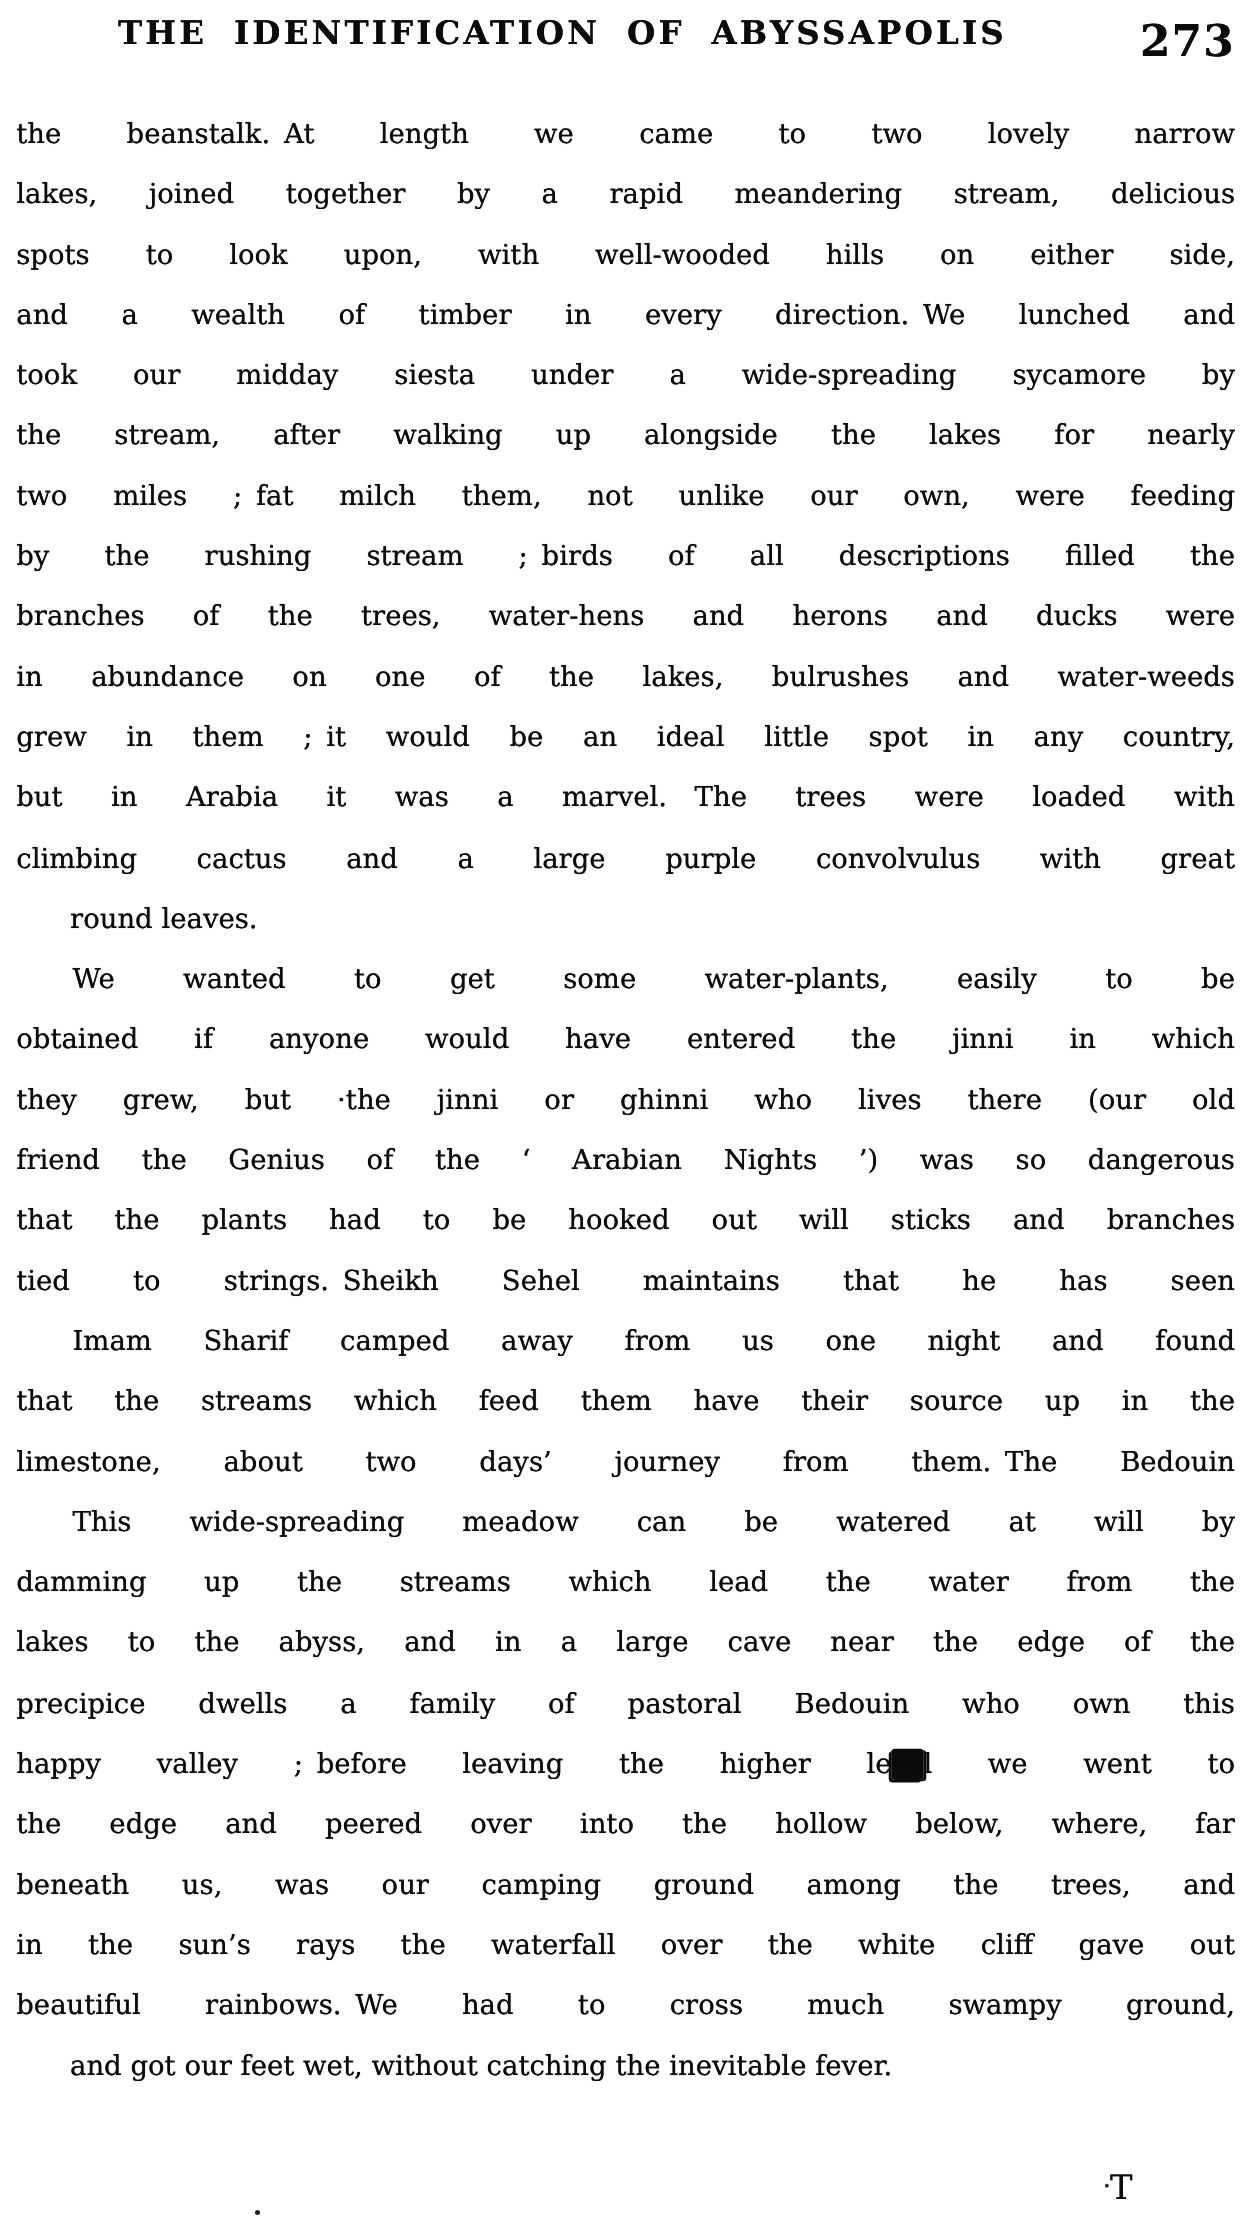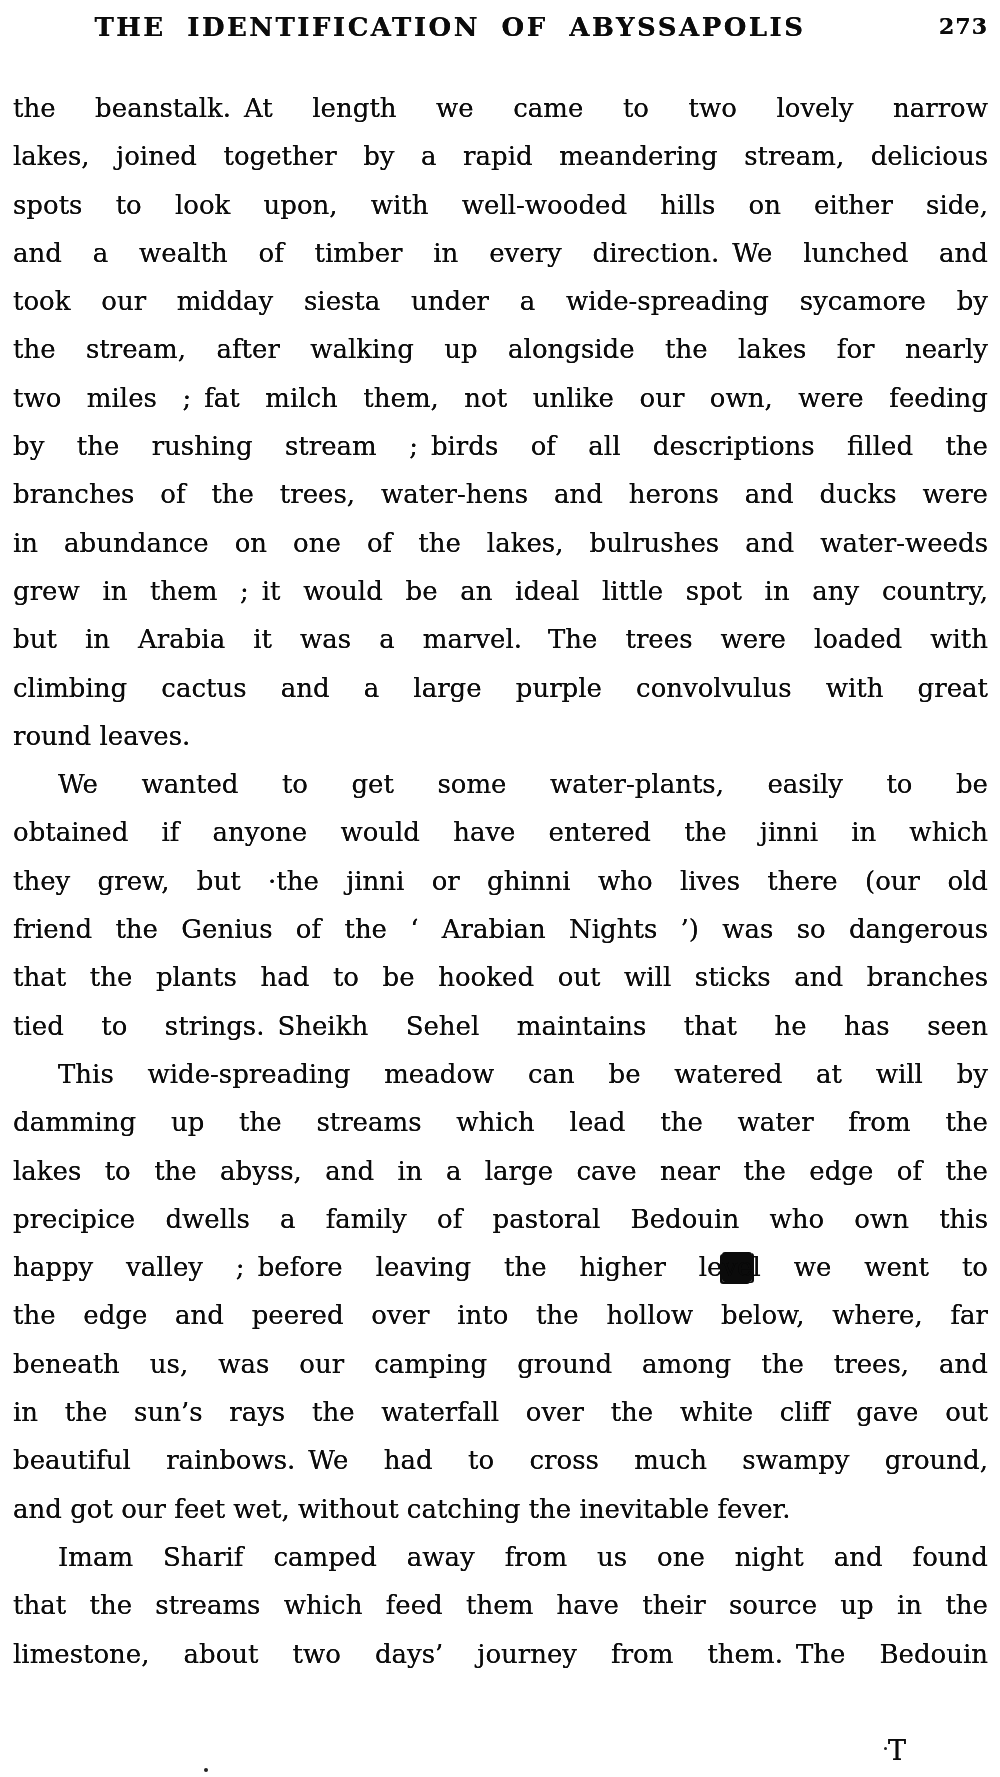--- a/index.html
+++ b/index.html
@@ -17,36 +17,36 @@
   .running-title{
     position:absolute;left:50px;right:150px;top:0;
     text-align:center;
     font-size:26px;font-weight:bold;
     letter-spacing:2.5px;word-spacing:10px;
     white-space:nowrap;
     text-shadow:0 0 0.5px rgba(0,0,0,.85);
   }
   .page-number{
     position:absolute;right:12px;top:1px;
-    font-size:22px;font-weight:bold;
+    font-size:35px;font-weight:bold;
     letter-spacing:1px;
     text-shadow:0 0 0.5px rgba(0,0,0,.85);
   }
   
   .text-block{
     position:absolute;top:84px;left:13px;width:975px;
-    font-size:26px;line-height:48.3px;
+    font-size:22px;line-height:48.3px;
     text-shadow:0 0 0.55px rgba(0,0,0,.9);
   }
   .line{
     display:block;height:48.3px;overflow:hidden;
     text-align:justify;text-align-last:justify;
     white-space:normal;
   }
-  .line.para-end{text-align:right;text-align-last:left;}
+  .line.para-end{text-align:right;text-align-last:left;margin-left:43px;}
   .line.indent{text-indent:45px;}
   .smudge{
     background:#0b0b0b;color:#0b0b0b;
     border-radius:3px;
     box-shadow:2px 1px 0 #0b0b0b,-2px 2px 0 #0b0b0b;
   }
   .signature-mark{
     position:absolute;top:1735px;left:888px;
     font-size:27px;
     text-shadow:0 0 0.5px rgba(0,0,0,.9);
@@ -87,37 +87,37 @@
     <div>
       <div class="line indent">We wanted to get some water-plants, easily to be</div>
       <div class="line">obtained if anyone would have entered the jinni in which</div>
       <div class="line">they grew, but ·the jinni or ghinni who lives there (our old</div>
       <div class="line">friend the Genius of the ‘ Arabian Nights ’) was so dangerous</div>
       <div class="line">that the plants had to be hooked out will sticks and branches</div>
       <div class="line">tied to strings. Sheikh Sehel maintains that he has seen</div>
     </div>
 
     <div>
+      <div class="line indent">Imam Sharif camped away from us one night and found</div>
+      <div class="line">that the streams which feed them have their source up in the</div>
+      <div class="line">limestone, about two days’ journey from them. The Bedouin</div>
+    </div>
+
+    <div>
       <div class="line indent">This wide-spreading meadow can be watered at will by</div>
       <div class="line">damming up the streams which lead the water from the</div>
       <div class="line">lakes to the abyss, and in a large cave near the edge of the</div>
       <div class="line">precipice dwells a family of pastoral Bedouin who own this</div>
       <div class="line"><span>happy valley ; before leaving the higher le</span><span class="smudge">ve</span><span>l we went to</span></div>
       <div class="line">the edge and peered over into the hollow below, where, far</div>
       <div class="line">beneath us, was our camping ground among the trees, and</div>
       <div class="line">in the sun’s rays the waterfall over the white cliff gave out</div>
       <div class="line">beautiful rainbows. We had to cross much swampy ground,</div>
       <div class="line para-end">and got our feet wet, without catching the inevitable fever.</div>
     </div>
-
-    <div>
-      <div class="line indent">Imam Sharif camped away from us one night and found</div>
-      <div class="line">that the streams which feed them have their source up in the</div>
-      <div class="line">limestone, about two days’ journey from them. The Bedouin</div>
-    </div>
   </div>
 
   <div class="signature-mark">T</div>
 
   <div class="ink-speck speck-1"></div>
   <div class="ink-speck speck-2"></div>
 
 </div>
 
 </body></html>

